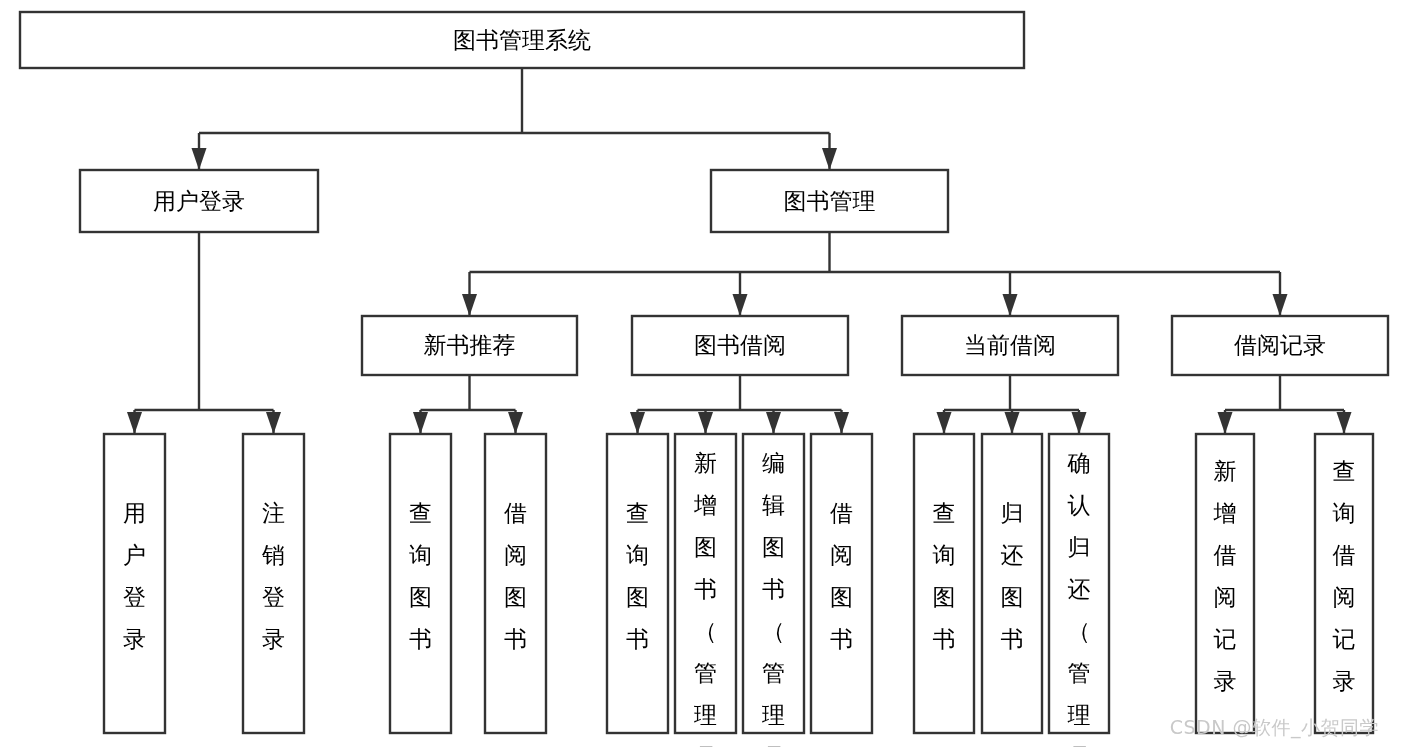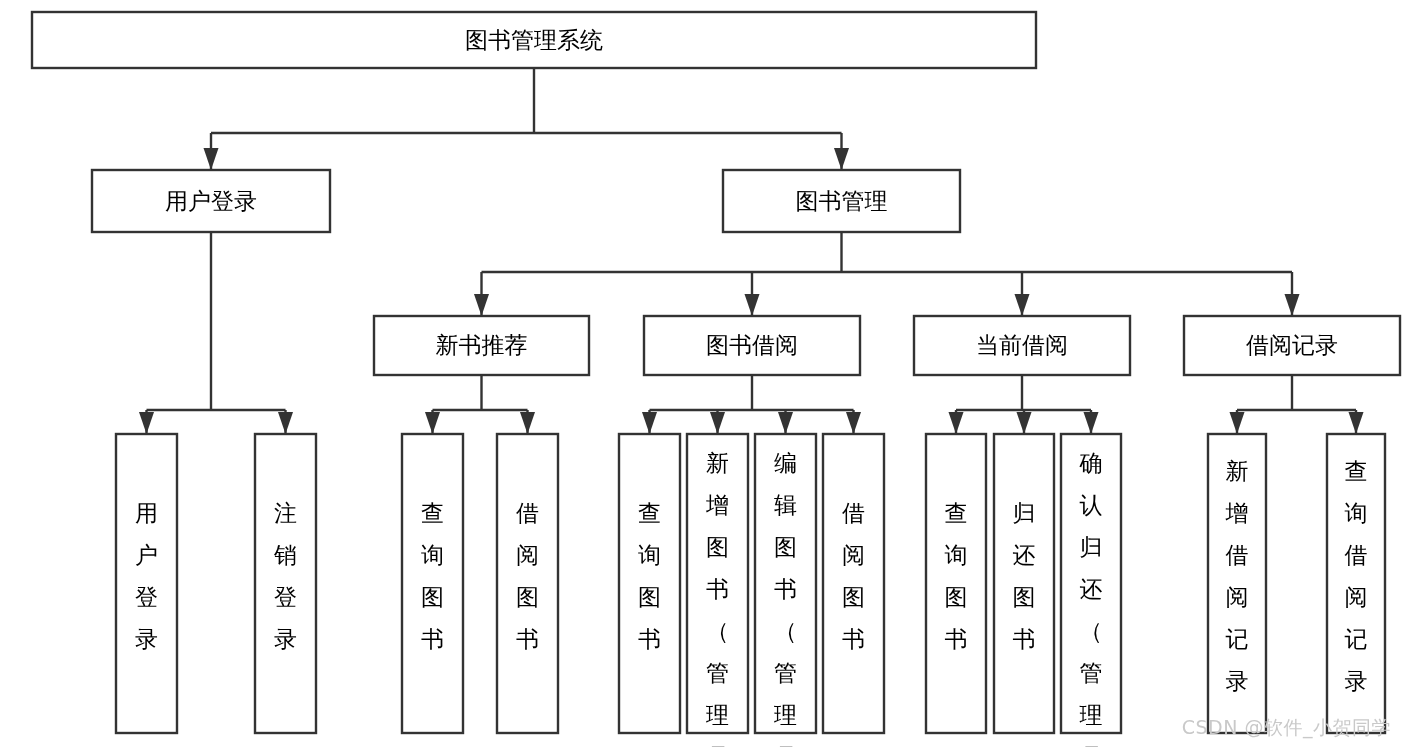--- a/index.html
+++ b/index.html
@@ -12,21 +12,20 @@
     width: 1405px;
     height: 747px;
     font-family: "DejaVu Sans", "Liberation Sans", sans-serif;
     overflow: hidden;
     position: relative;
   }
   #diagram-root {
     position: relative;
     width: 1393px;
     height: 747px;
-    padding-left: 12px;
   }
   svg#flowchart {
     display: block;
     width: 1405px;
     height: 747px;
   }
   .node-box {
     fill: #ffffff;
     stroke: #333333;
     stroke-width: 2.4;

